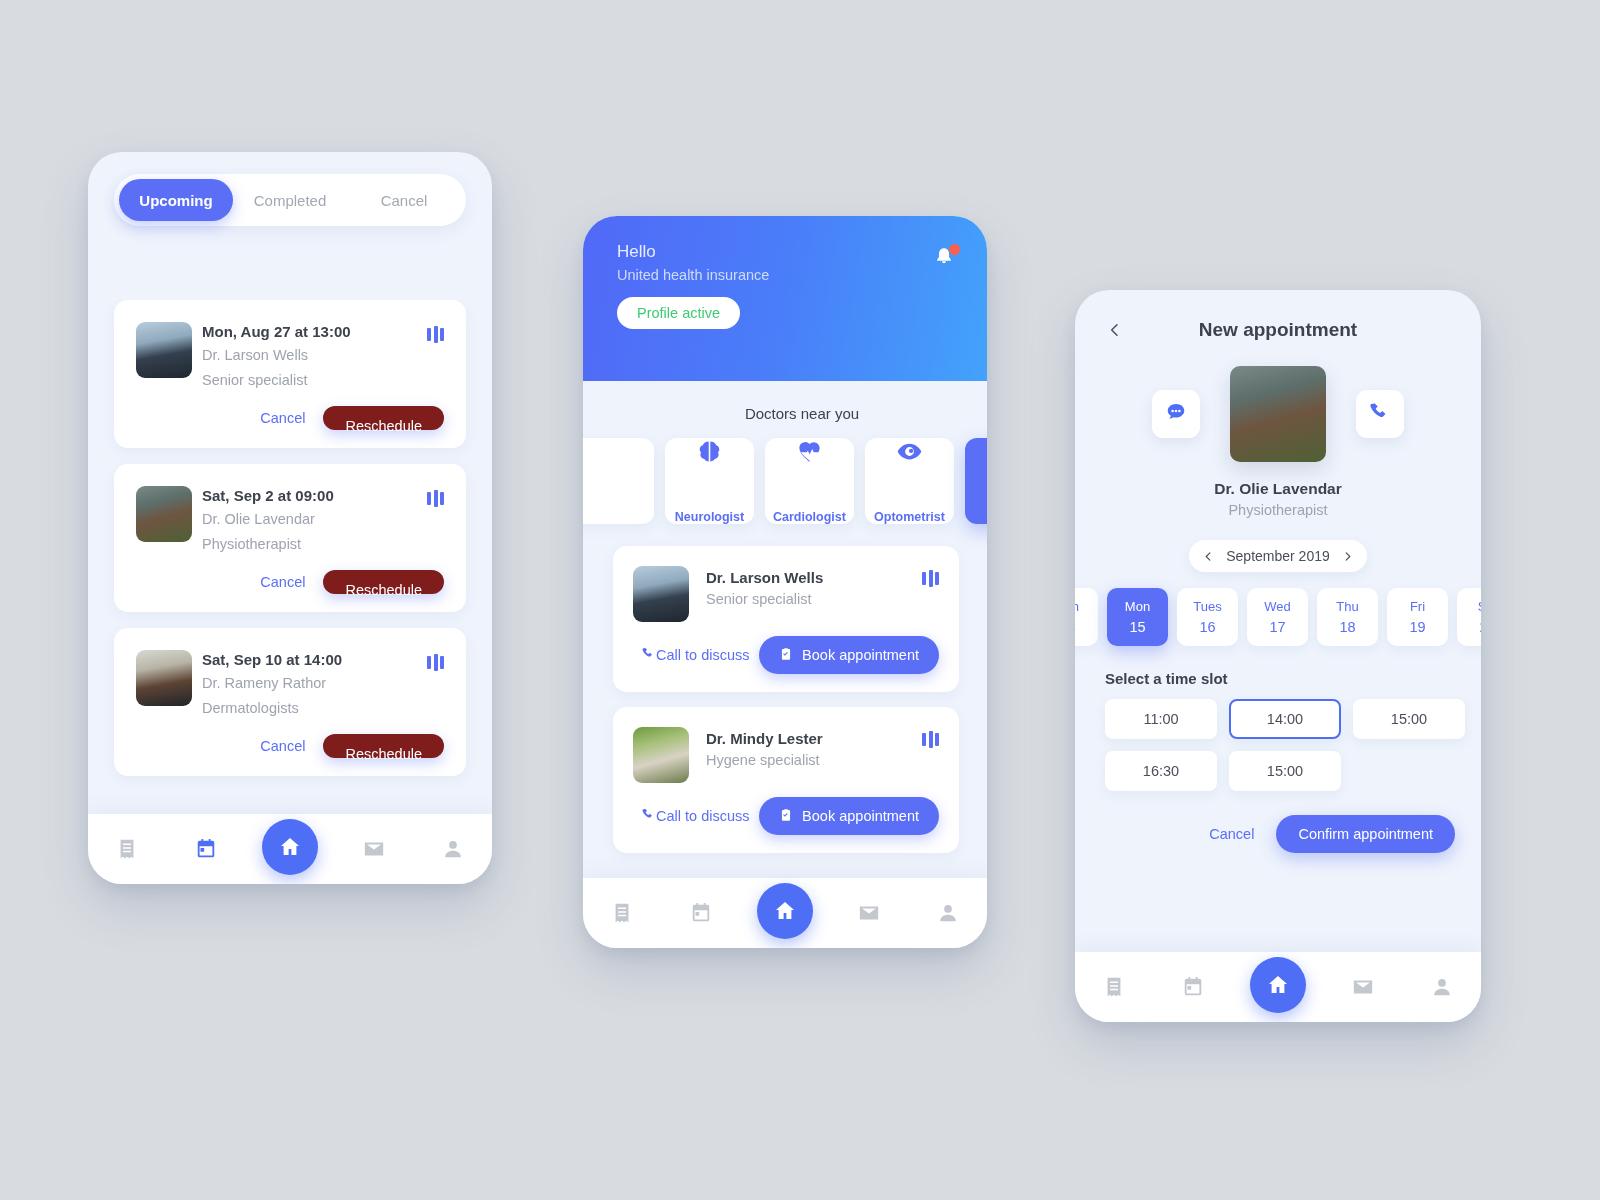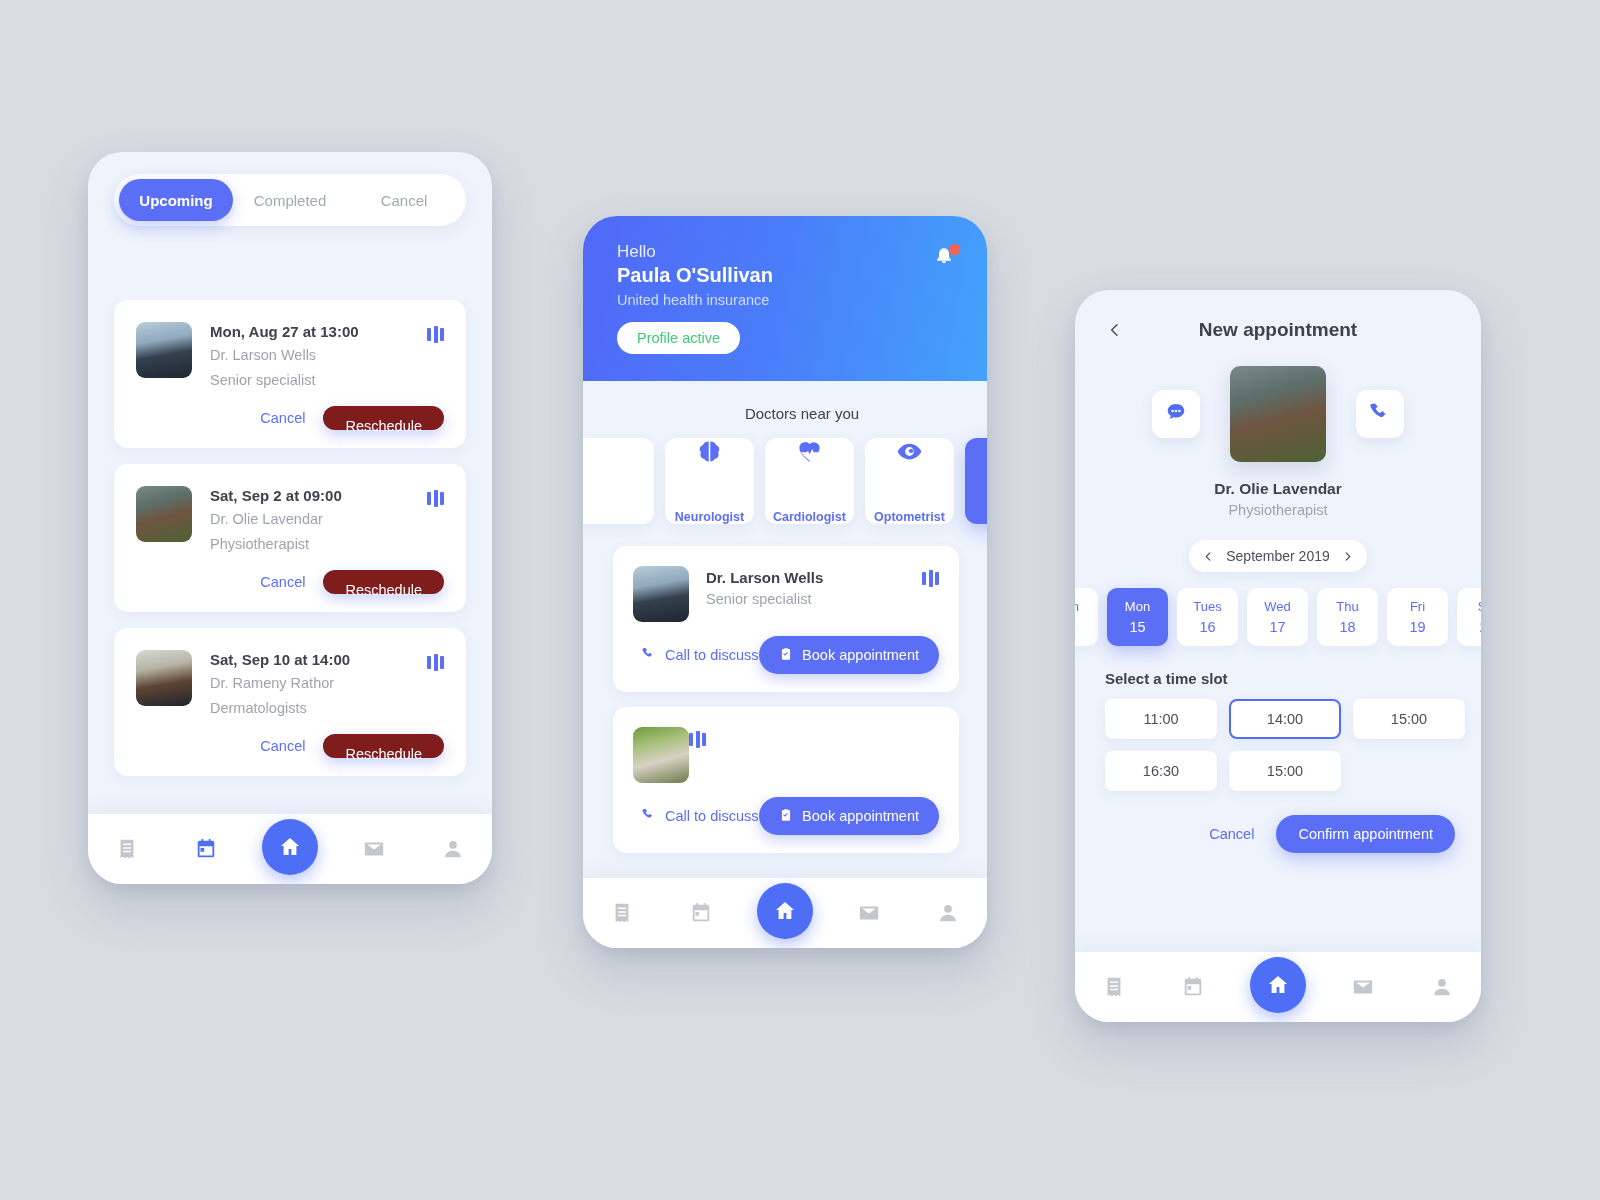--- a/index.html
+++ b/index.html
@@ -123,21 +123,21 @@
     box-shadow: 0 4px 14px rgba(90,110,150,0.06);
   }
   .appt-top { display: flex; align-items: flex-start; }
   .avatar {
     width: 56px; height: 56px;
     border-radius: 9px;
     flex: 0 0 auto;
     background-size: cover;
     background-position: center top;
   }
-  .appt-info { flex: 1 1 auto; padding-left: 18px; padding-top: 1px; }
+  .appt-info { flex: 1 1 auto; padding-left: 10px; padding-top: 1px; }
   .appt-when { font-size: 15px; font-weight: bold; color: #3d424d; }
   .appt-doc { font-size: 14.5px; color: #9ea3ae; margin-top: 5px; line-height: 1.38; }
   .bars-icon { flex: 0 0 auto; display: flex; align-items: flex-start; gap: 2.5px; padding-top: 4px; }
   .bars-icon i { display: block; width: 4px; background: #5a6ff5; border-radius: 1px; }
   .bars-icon i:nth-child(1) { height: 13px; margin-top: 2px; }
   .bars-icon i:nth-child(2) { height: 17px; }
   .bars-icon i:nth-child(3) { height: 13px; margin-top: 2px; }
 
   .appt-actions { display: flex; align-items: center; justify-content: flex-end; gap: 18px; margin-top: 16px; }
   .link-btn { font-size: 14.5px; color: #5a6ff5; background: none; border: none; font-family: inherit; }
@@ -223,21 +223,21 @@
   }
   .doc-top { display: flex; align-items: flex-start; }
   .doc-avatar {
     width: 56px; height: 56px; border-radius: 9px; flex: 0 0 auto;
     background-size: cover; background-position: center top;
   }
   .doc-info { flex: 1 1 auto; padding-left: 17px; padding-top: 3px; }
   .doc-name { font-size: 15px; font-weight: bold; color: #3d424d; }
   .doc-role { font-size: 14.5px; color: #9ea3ae; margin-top: 5px; }
   .doc-actions { display: flex; align-items: center; justify-content: space-between; margin-top: 14px; padding-left: 8px; }
-  .call-link { display: flex; align-items: center; gap: 9px; color: #5a6ff5; font-size: 14.5px; background: none; border: none; font-family: inherit; }
+  .call-link { display: flex; align-items: center; color: #5a6ff5; font-size: 14.5px; background: none; border: none; font-family: inherit; }
   .call-link svg { width: 15px; height: 15px; fill: #5a6ff5; }
   .book-btn {
     display: flex; align-items: center; gap: 9px;
     background: #5a6ff5; color: #ffffff;
     border: none; font-family: inherit; font-size: 14.5px;
     height: 38px; padding: 0 20px; border-radius: 19px;
     box-shadow: 0 5px 14px rgba(90,111,245,0.32);
   }
   .book-btn svg { width: 14px; height: 14px; fill: #ffffff; }
 
@@ -437,21 +437,20 @@
         </svg>
     </div>
   </div>
 </div>
 
 <div class="phone" id="phone-home">
   <div class="screen">
 
     <div class="hero">
       <div class="hello">Hello</div>
-      <div class="username">Paula O'Sullivan</div>
       <div class="insurance">United health insurance</div>
       <div class="status-chip">Profile active</div>
       <div class="bell">
         <svg viewBox="0 0 24 24">
             <path d="M12 2.5a5.5 5.5 0 015.5 5.5v4l2 3v1h-15v-1l2-3v-4A5.5 5.5 0 0112 2.5zM9.8 16.5h4.4a2.2 2.2 0 01-4.4 0z"></path>
           </svg>
         <span class="dot"></span>
       </div>
     </div>
 
@@ -523,20 +522,24 @@
                 </svg>
             </span>
             <span>Book appointment</span>
           </button>
         </div>
       </div>
 
       <div class="doc-card">
         <div class="doc-top">
           <div class="doc-avatar ph-mindy"></div>
+          <div class="doc-info">
+            <div class="doc-name">Dr. Mindy Lester</div>
+            <div class="doc-role">Hygene specialist</div>
+          </div>
           <div class="bars-icon">
               <i></i>
               <i></i>
               <i></i>
             </div>
         </div>
         <div class="doc-actions">
           <button class="call-link">
             <span>
               <svg viewBox="0 0 24 24">

